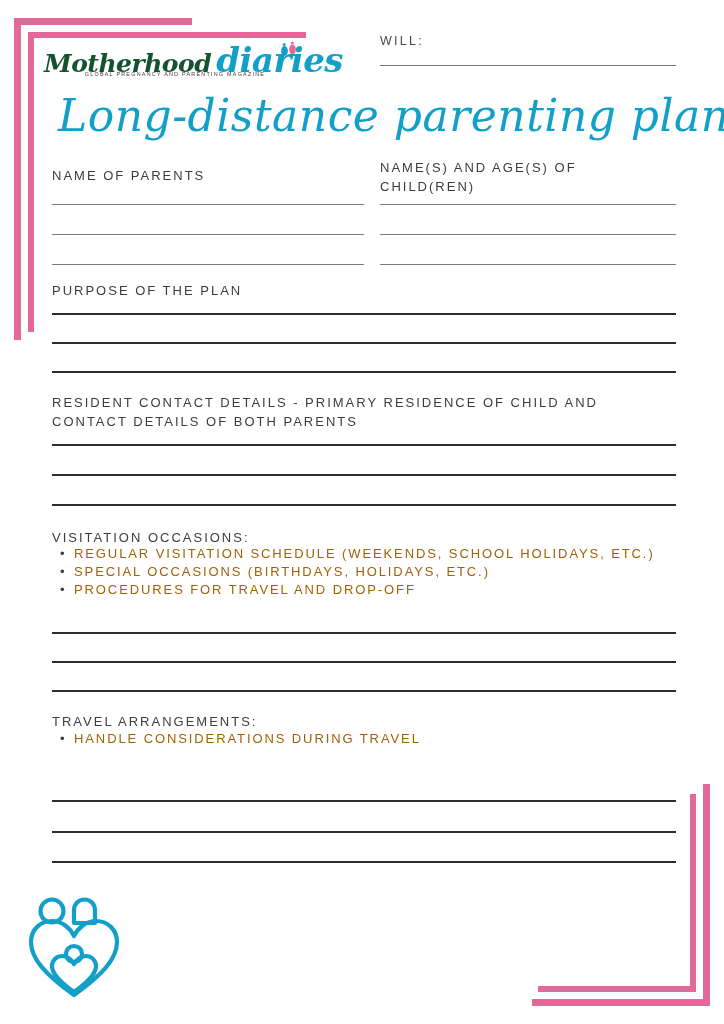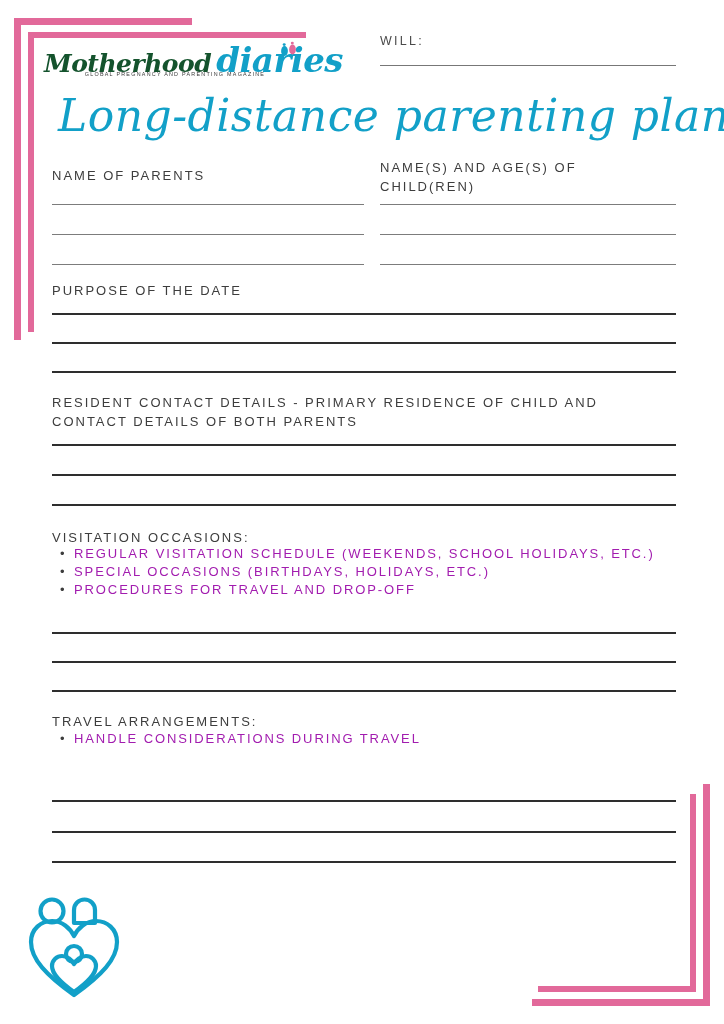--- a/index.html
+++ b/index.html
@@ -149,21 +149,21 @@
   }
 
   
   .bullets {
     position: absolute;
     margin: 0;
     padding: 0 0 0 22px;
     list-style: none;
     font-size: 13px;
     letter-spacing: 1.9px;
-    color: #a21caf;
+    color: #a16207;
     line-height: 18px;
   }
   .bullets li {
     position: relative;
     margin-bottom: 0px;
   }
   .bullets li::before {
     content: "•";
     position: absolute;
     left: -14px;
@@ -216,21 +216,21 @@
   <div class="lbl" style="left:52px; top:166px; width:300px;">NAME OF PARENTS</div>
   <div class="thin-rule" style="left:52px; top:204px; width:312px;"></div>
   <div class="thin-rule" style="left:52px; top:234px; width:312px;"></div>
   <div class="thin-rule" style="left:52px; top:264px; width:312px;"></div>
 
   <div class="lbl" style="left:380px; top:158px; width:290px;">NAME(S) AND AGE(S) OF CHILD(REN)</div>
   <div class="thin-rule" style="left:380px; top:204px; width:296px;"></div>
   <div class="thin-rule" style="left:380px; top:234px; width:296px;"></div>
   <div class="thin-rule" style="left:380px; top:264px; width:296px;"></div>
 
-  <div class="lbl" style="left:52px; top:281px; width:400px;">PURPOSE OF THE DATE</div>
+  <div class="lbl" style="left:52px; top:281px; width:400px;">PURPOSE OF THE PLAN</div>
   <div class="thick-rule" style="left:52px; top:313px; width:624px;"></div>
   <div class="thick-rule" style="left:52px; top:342px; width:624px;"></div>
   <div class="thick-rule" style="left:52px; top:371px; width:624px;"></div>
 
   <div class="lbl" style="left:52px; top:393px; width:624px;">RESIDENT CONTACT DETAILS - PRIMARY RESIDENCE OF CHILD AND CONTACT DETAILS OF BOTH PARENTS</div>
   <div class="thick-rule" style="left:52px; top:444px; width:624px;"></div>
   <div class="thick-rule" style="left:52px; top:474px; width:624px;"></div>
   <div class="thick-rule" style="left:52px; top:504px; width:624px;"></div>
 
   <div class="lbl" style="left:52px; top:528px; width:520px;">VISITATION OCCASIONS:</div>

